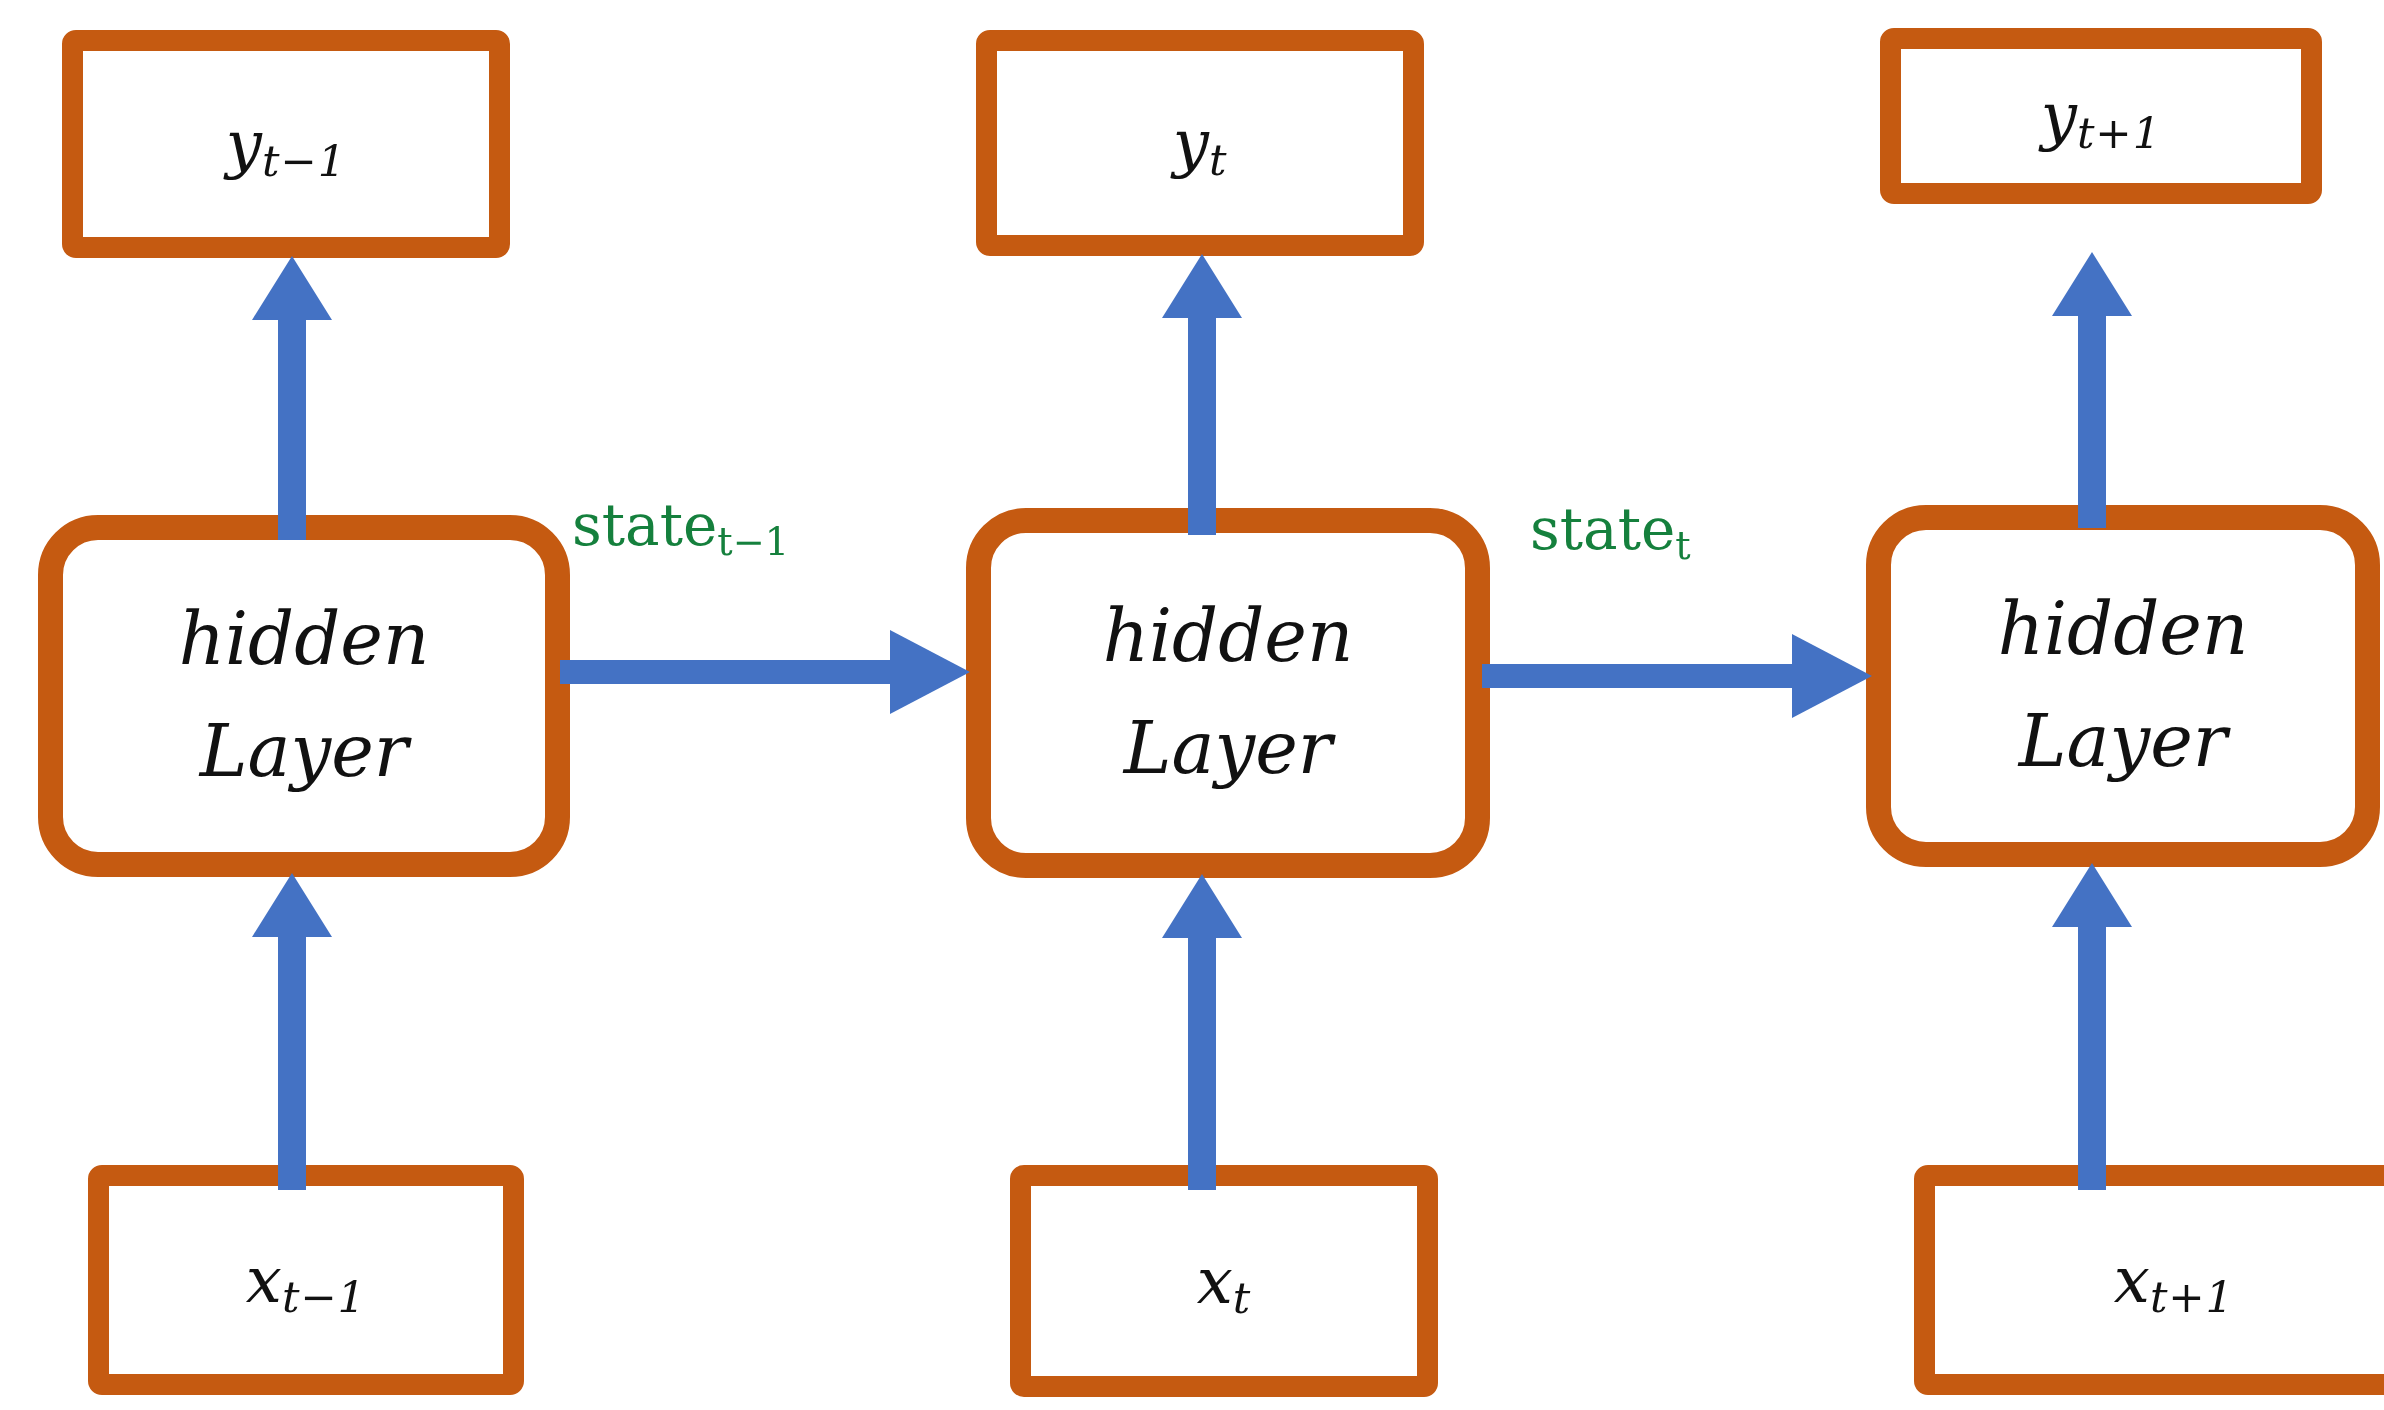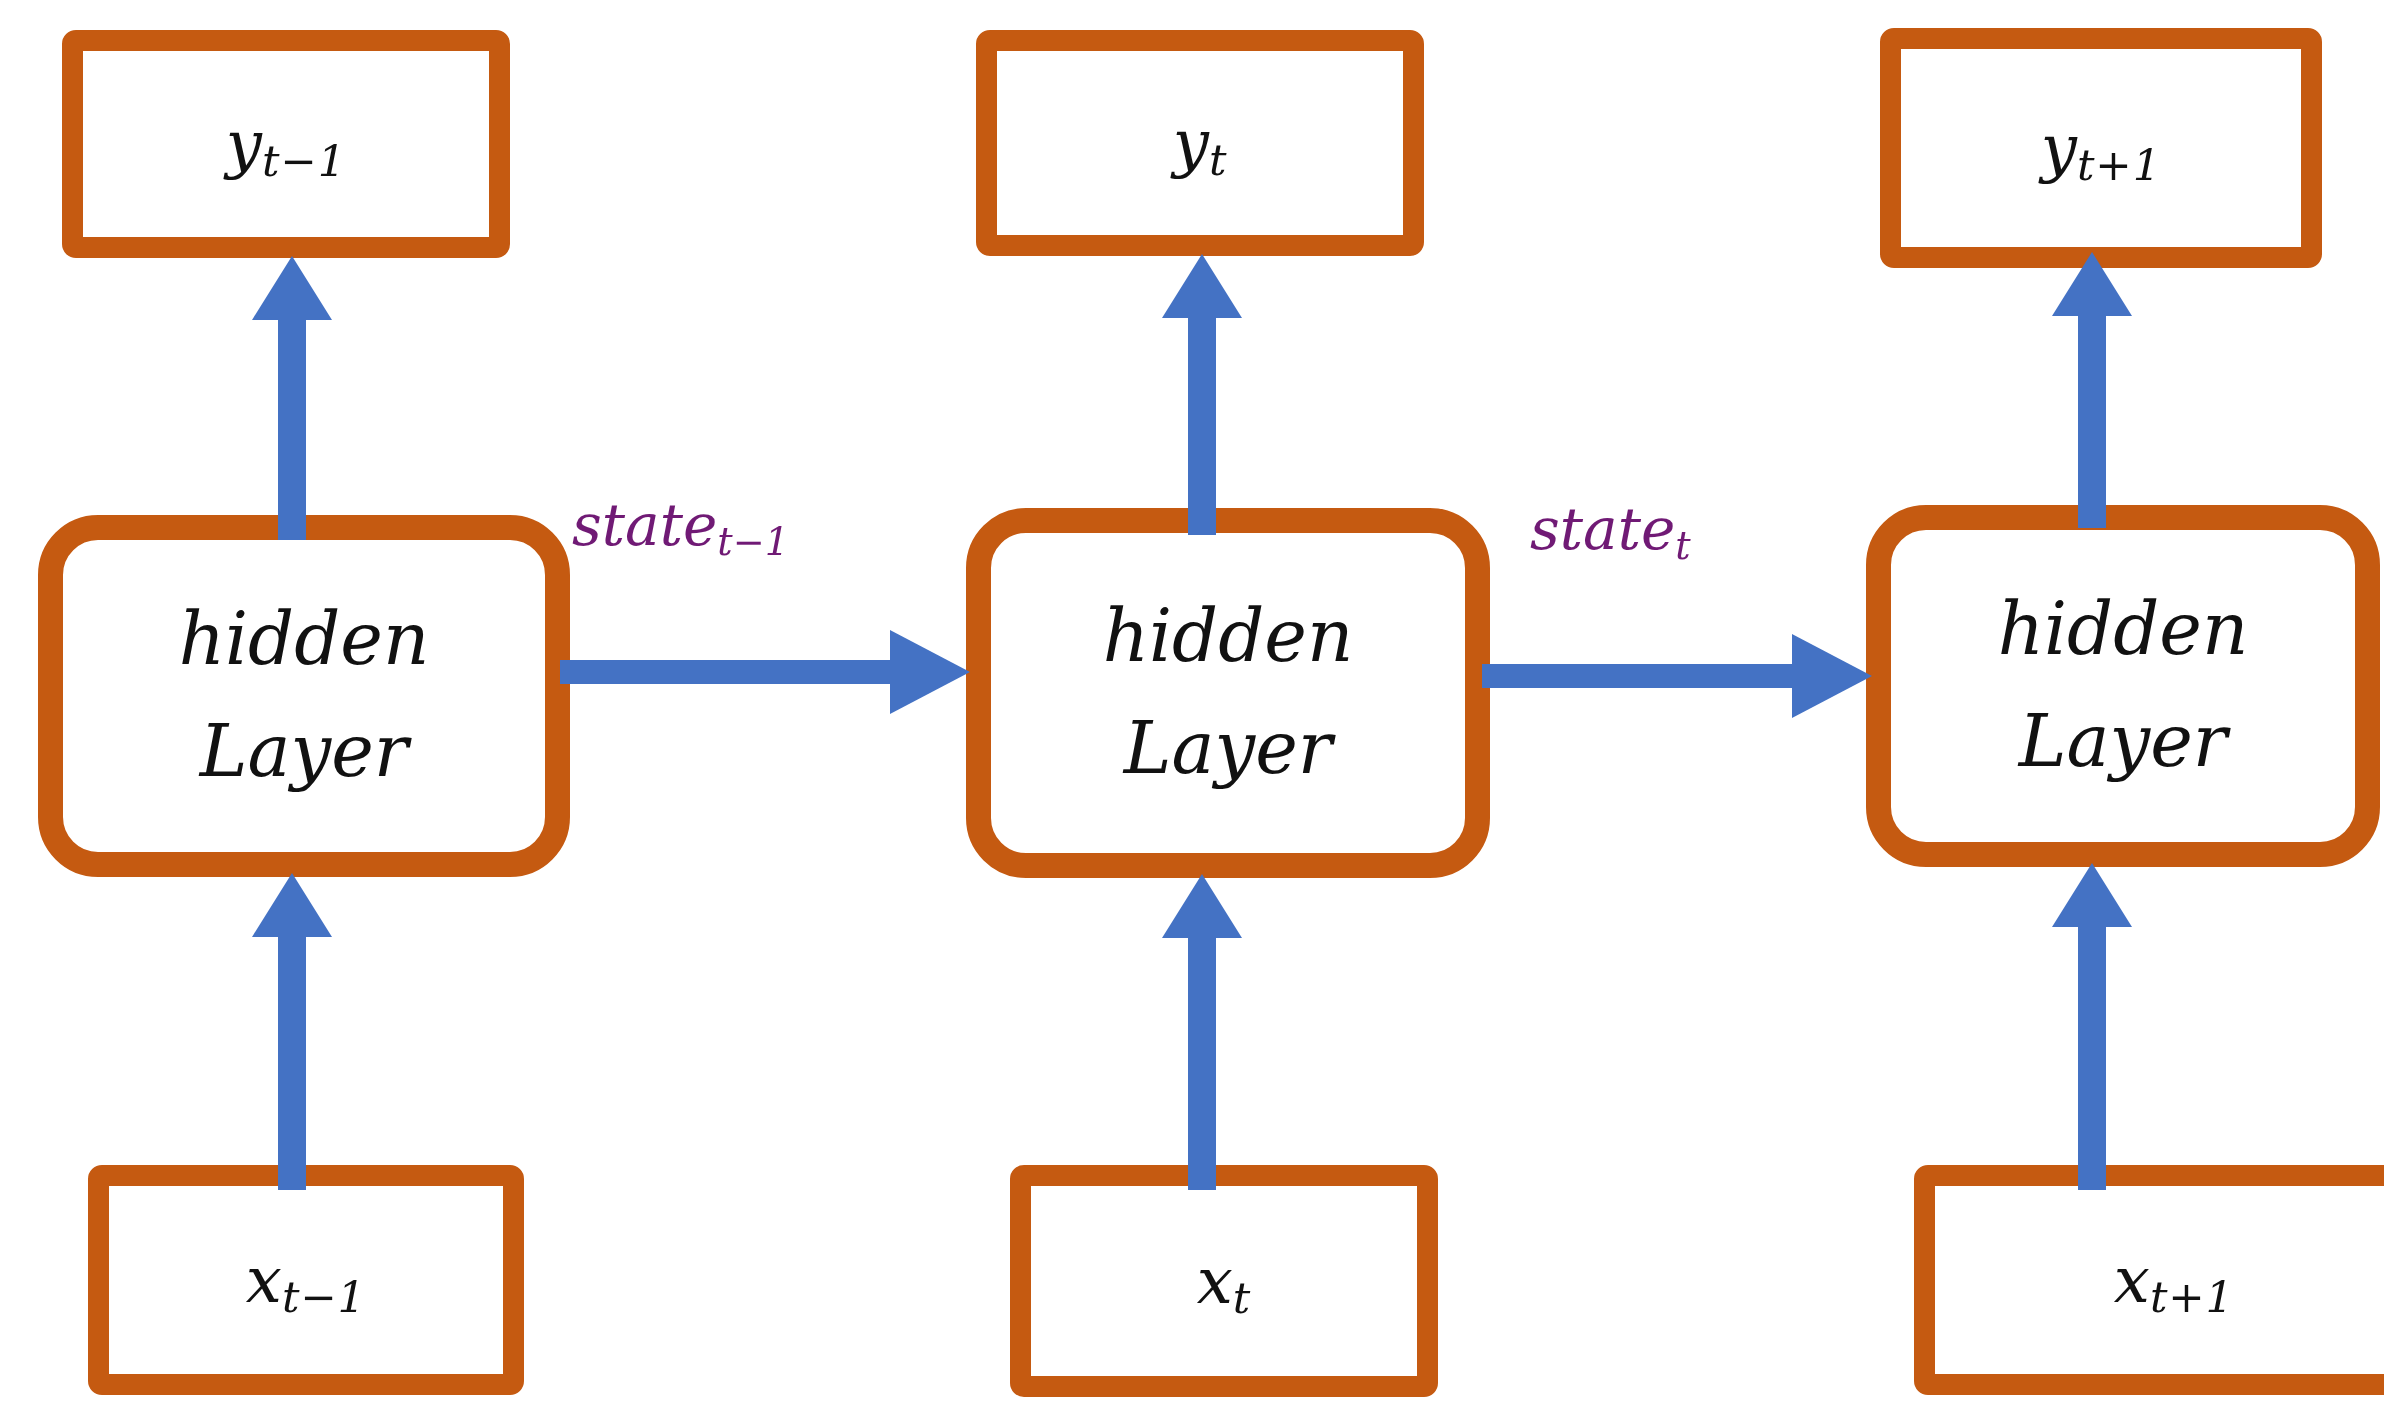--- a/index.html
+++ b/index.html
@@ -55,22 +55,21 @@
     color: #111111;
     font-size: 72px;
     line-height: 1.55;
     text-align: center;
     white-space: nowrap;
   }
   .hidden-label span { display: block; }
 
   .state-label {
     position: absolute;
-    font-style: italic;
-    color: #701a75;
+    color: #15803d;
     font-size: 58px;
     line-height: 1;
     white-space: nowrap;
     z-index: 2;
   }
   .state-label .sub {
     font-size: 0.66em;
     line-height: 0;
     position: relative;
     top: 0.25em;
@@ -161,21 +160,21 @@
   <div class="arrow up" style="left:1162px; top:254px; width:80px; height:281px;">
     <div class="head" style="border-bottom-color:#4472C4;"></div>
     <div class="shaft" style="background:#4472C4;"></div>
   </div>
 
   <div class="arrow up" style="left:1162px; top:874px; width:80px; height:316px;">
     <div class="head" style="border-bottom-color:#4472C4;"></div>
     <div class="shaft" style="background:#4472C4;"></div>
   </div>
 
-  <div class="node slim" style="left:1880px; top:28px; width:442px; height:240px; border-color:#C55A11;">
+  <div class="node slim" style="left:1880px; top:28px; width:442px; height:176px; border-color:#C55A11;">
     <span class="math-label"><span>y</span><span class="sub">t+1</span></span>
   </div>
 
   <div class="node big" style="left:1866px; top:505px; width:514px; height:362px; border-color:#C55A11;">
     <span class="hidden-label">
         <span>hidden</span>
         <span>Layer</span>
       </span>
   </div>
 

